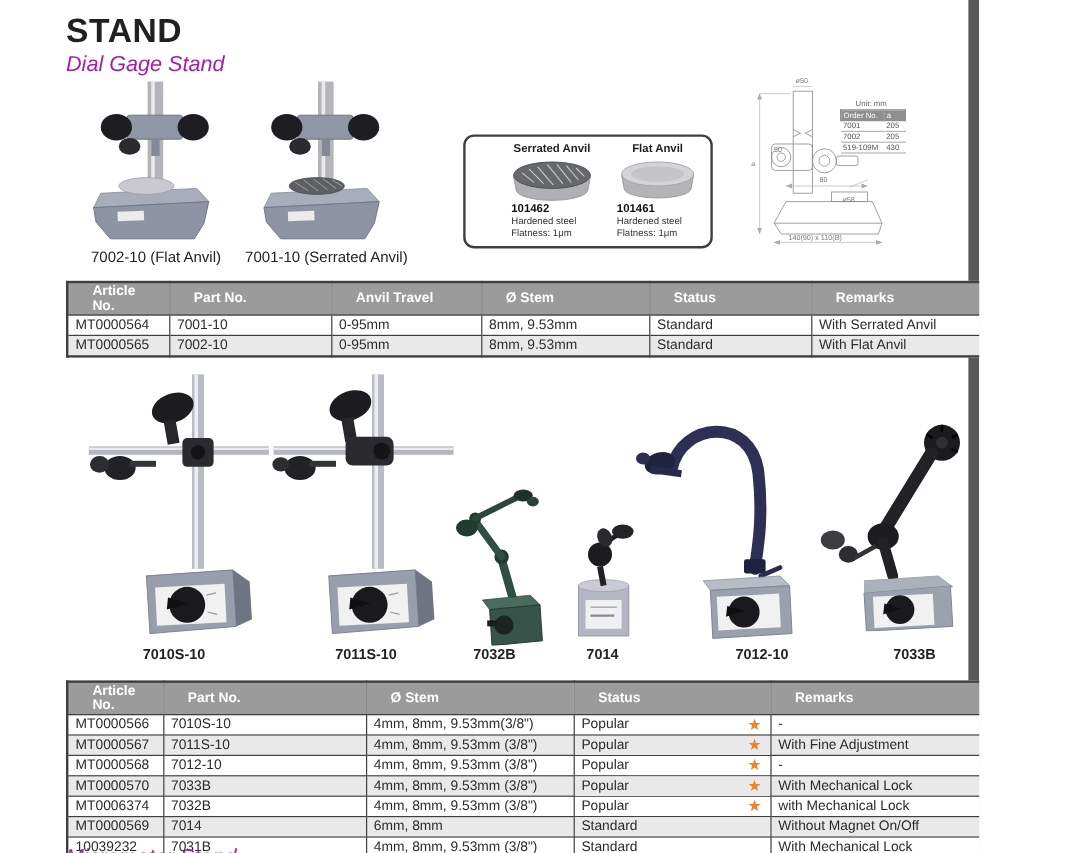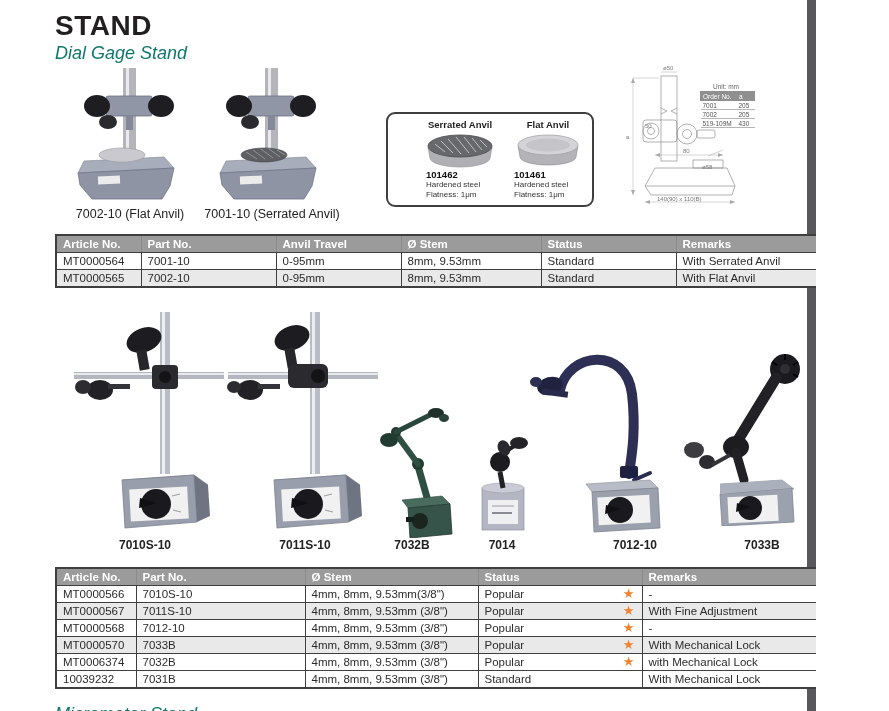--- a/index.html
+++ b/index.html
@@ -1,39 +1,39 @@
 <!DOCTYPE html>
 <html><head>
 <meta charset="utf-8">
 <style>
   html,body{margin:0;padding:0;background:#fff;}
   .page{position:relative;width:816px;height:711px;background:#ffffff;overflow:hidden;
         font-family:"Liberation Sans",sans-serif;color:#26262a;}
   .edge-bar{position:absolute;right:0;top:0;width:9px;height:711px;background:#58585a;}
   .title{position:absolute;left:55px;top:10px;font-size:28px;font-weight:bold;letter-spacing:.5px;color:#231f20;}
-  .section-head{position:absolute;font-style:italic;font-size:18px;color:#0f766e;}
+  .section-head{position:absolute;font-style:italic;font-size:18px;color:#a21caf;}
   .sec1{left:55px;top:43px;}
   .sec2{left:55px;top:285px;}
   .sec3{left:55px;top:704px;}
   .prod{position:absolute;}
   .caption{position:absolute;font-size:12.5px;text-align:center;color:#222;}
   .caption.b{font-weight:600;font-size:12px;}
   
   .anvil-box{position:absolute;left:386px;top:112px;width:176px;height:91px;border:2px solid #3f3f3f;
              border-radius:9px;background:#fff;display:flex;padding-left:28px;}
   .anvil-col{width:50%;position:relative;}
   .anvil-title{position:absolute;top:5px;left:0;width:100%;text-align:center;font-size:9.5px;font-weight:bold;color:#1e1e1e;}
   .anvil-disc{position:absolute;top:18px;left:50%;transform:translateX(-50%);}
   .anvil-info{position:absolute;left:10px;top:56px;font-size:8px;line-height:10px;color:#333;}
   .anvil-code{font-size:9.5px;font-weight:bold;color:#111;}
   
   .cat-table{position:absolute;border-collapse:collapse;table-layout:fixed;font-size:11.5px;
              border:2px solid #3f3f3f;background:#fff;}
   .cat-table th{background:#9b9b9b;color:#ffffff;font-weight:bold;text-align:left;
-                padding:1px 6px;height:14px;border:1px solid #8a8a8a;border-bottom:1px solid #3f3f3f;}
+                padding:1px 20px;height:14px;border:1px solid #8a8a8a;border-bottom:1px solid #3f3f3f;}
   .cat-table td{border:1px solid #3f3f3f;padding:1px 6px;height:14px;color:#2b2b2b;
                 white-space:nowrap;overflow:hidden;}
   .cat-table tr.alt td{background:#e9e9e9;}
   .status-cell{position:relative;}
   .star{position:absolute;right:7px;top:0px;color:#f0822d;font-size:13px;line-height:16px;}
   
   .drawing{position:absolute;left:605px;top:68px;width:174px;height:142px;}
   .dim{position:absolute;font-size:6px;color:#7a7a7a;line-height:6px;}
   .mini-unit{position:absolute;left:700px;top:83px;width:52px;text-align:center;font-size:6.5px;color:#666;}
   .mini-table{position:absolute;left:700px;top:91px;border-collapse:collapse;font-size:6.5px;table-layout:fixed;}
@@ -407,20 +407,27 @@
         <td class="status-cell"><span>Popular</span><span class="star">★</span></td>
         <td>With Mechanical Lock</td>
       </tr>
       <tr>
         <td>MT0006374</td>
         <td>7032B</td>
         <td>4mm, 8mm, 9.53mm (3/8")</td>
         <td class="status-cell"><span>Popular</span><span class="star">★</span></td>
         <td>with Mechanical Lock</td>
       </tr>
+      <tr class="alt">
+        <td>MT0000569</td>
+        <td>7014</td>
+        <td>6mm, 8mm</td>
+        <td class="status-cell"><span>Standard</span></td>
+        <td>Without Magnet On/Off</td>
+      </tr>
       <tr>
         <td>10039232</td>
         <td>7031B</td>
         <td>4mm, 8mm, 9.53mm (3/8")</td>
         <td class="status-cell"><span>Standard</span></td>
         <td>With Mechanical Lock</td>
       </tr>
     </tbody>
   </table>
 

